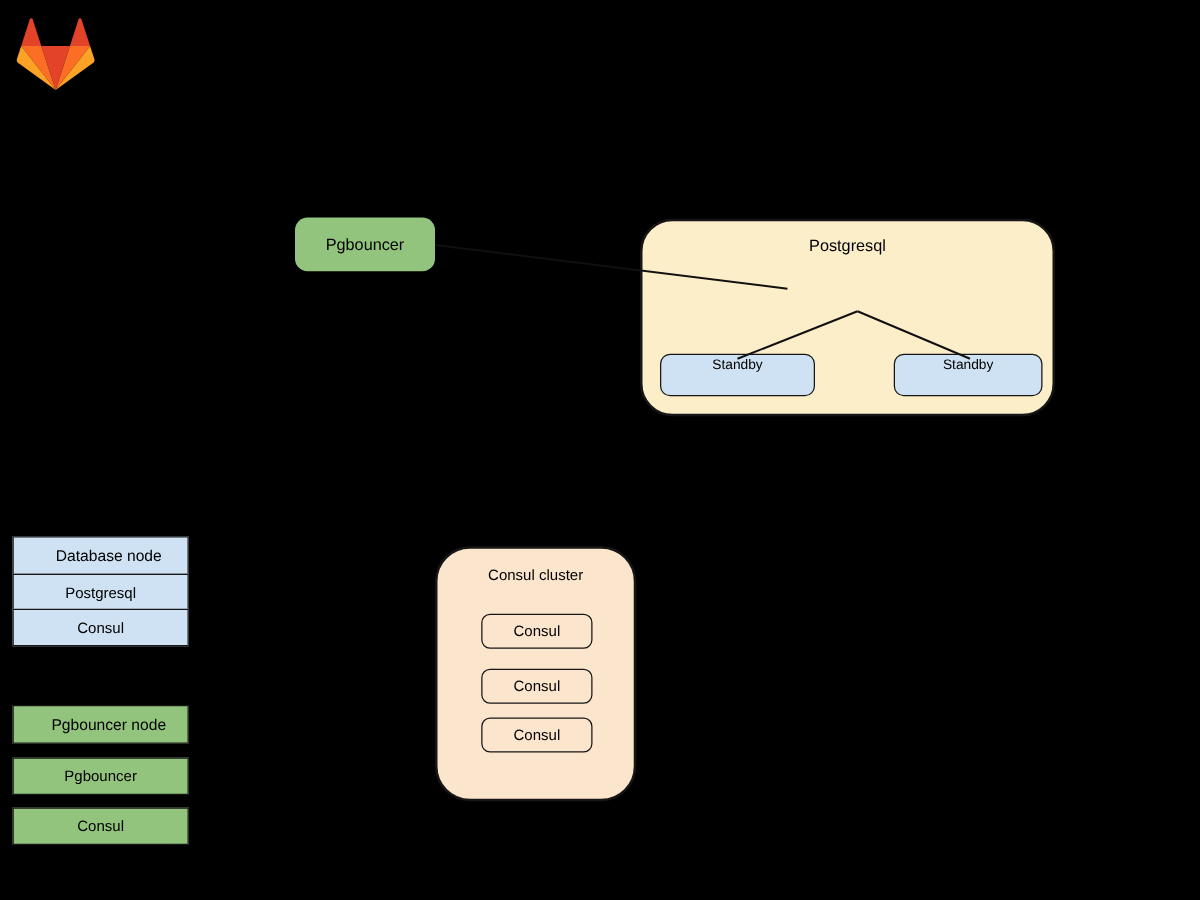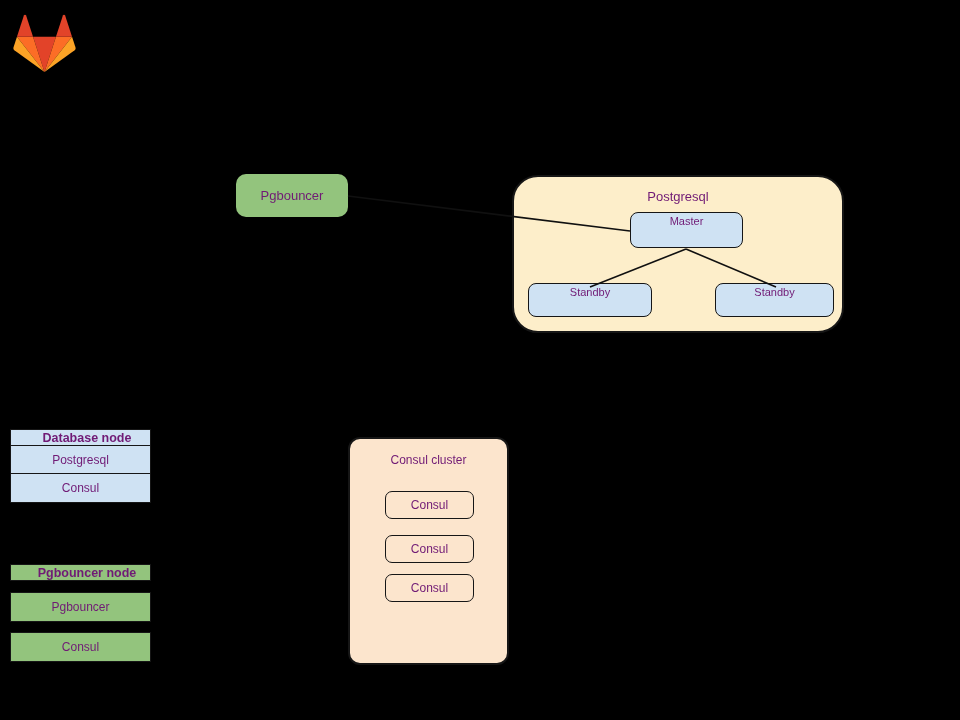--- a/index.html
+++ b/index.html
@@ -1,18 +1,18 @@
 <!DOCTYPE html>
 <html><head>
 <meta charset="utf-8">
 <style>
   html,body { margin:0; padding:0; background:#000; }
   #stage {
     position:relative; width:960px; height:720px; background:#000000;
-    overflow:hidden; font-family:"Liberation Sans", sans-serif; color:#701a75;
+    overflow:hidden; font-family:"Liberation Sans", sans-serif; color:#000000;
   }
   .abs { position:absolute; }
 
   
   #logo { left:13px; top:12px; width:63px; height:60px; }
 
   
   #pgbouncer-box {
     left:236px; top:174px; width:112px; height:43px;
     background:#93c47d; border-radius:10px;
@@ -31,22 +31,22 @@
   .db-box {
     background:#cfe2f3; border:1.5px solid #161616; border-radius:8px;
     box-sizing:border-box; text-align:center; font-size:11px; padding-top:2px;
   }
   #master-box   { left:630px; top:212px; width:113px; height:36px; }
   #standby-left { left:528px; top:283px; width:124px; height:34px; }
   #standby-right{ left:715px; top:283px; width:119px; height:34px; }
 
   
   #consul-cluster {
-    left:348px; top:437px; width:161px; height:228px;
-    background:#fce5cd; border:2px solid #161616; border-radius:12px;
+    left:348px; top:437px; width:161px; height:204px;
+    background:#fce5cd; border:2px solid #161616; border-radius:28px;
     box-sizing:border-box;
   }
   #consul-cluster-title { width:100%; text-align:center; margin-top:14px; font-size:12px; }
   .consul-box {
     left:385px; width:89px; height:28px;
     background:#fce5cd; border:1.5px solid #161616; border-radius:7px;
     box-sizing:border-box; display:flex; align-items:center; justify-content:center;
     font-size:12px;
   }
   #consul-1 { top:491px; }
@@ -56,21 +56,21 @@
   
   .legend-table { left:10px; width:141px; display:flex; flex-direction:column; }
   #db-table { top:429px; }
   #pb-table { top:564px;gap:12px; }
   .legend-cell {
     border:1.5px solid #161616; box-sizing:border-box;
     display:flex; align-items:center; justify-content:center;
     font-size:12px; height:30px;
   }
   .legend-cell + .legend-cell { margin-top:-1.5px; }
-  .legend-header { font-weight:bold; font-size:12.5px; height:17px;padding-left:13px; }
+  .legend-header { font-weight:normal; font-size:12.5px; height:31px;padding-left:13px; }
   .blue-cell  { background:#cfe2f3; }
   .green-cell { background:#93c47d; }
 
   
   #edges { left:0; top:0; width:960px; height:720px; pointer-events:none; z-index:40; }
 </style>
 </head>
 <body>
 
 <div id="stage">
@@ -84,23 +84,20 @@
     <path fill="#fca326" d="M942 397 L998 569 C1003 585 997 602 984 612 L500 963 Z"></path>
     <path fill="#e24329" d="M942 397 L684 397 L795 56 C801 39 825 39 831 56 Z"></path>
   </svg>
 
   <div id="pgbouncer-box" class="abs">
     <span>Pgbouncer</span>
   </div>
 
   <div id="pg-group" class="abs">
     <div id="pg-group-title">Postgresql</div>
-  </div>
-  <div id="master-box" class="abs db-box">
-    <span>Master</span>
   </div>
   <div id="standby-left" class="abs db-box">
     <span>Standby</span>
   </div>
   <div id="standby-right" class="abs db-box">
     <span>Standby</span>
   </div>
 
   <div id="consul-cluster" class="abs">
     <div id="consul-cluster-title">Consul cluster</div>

